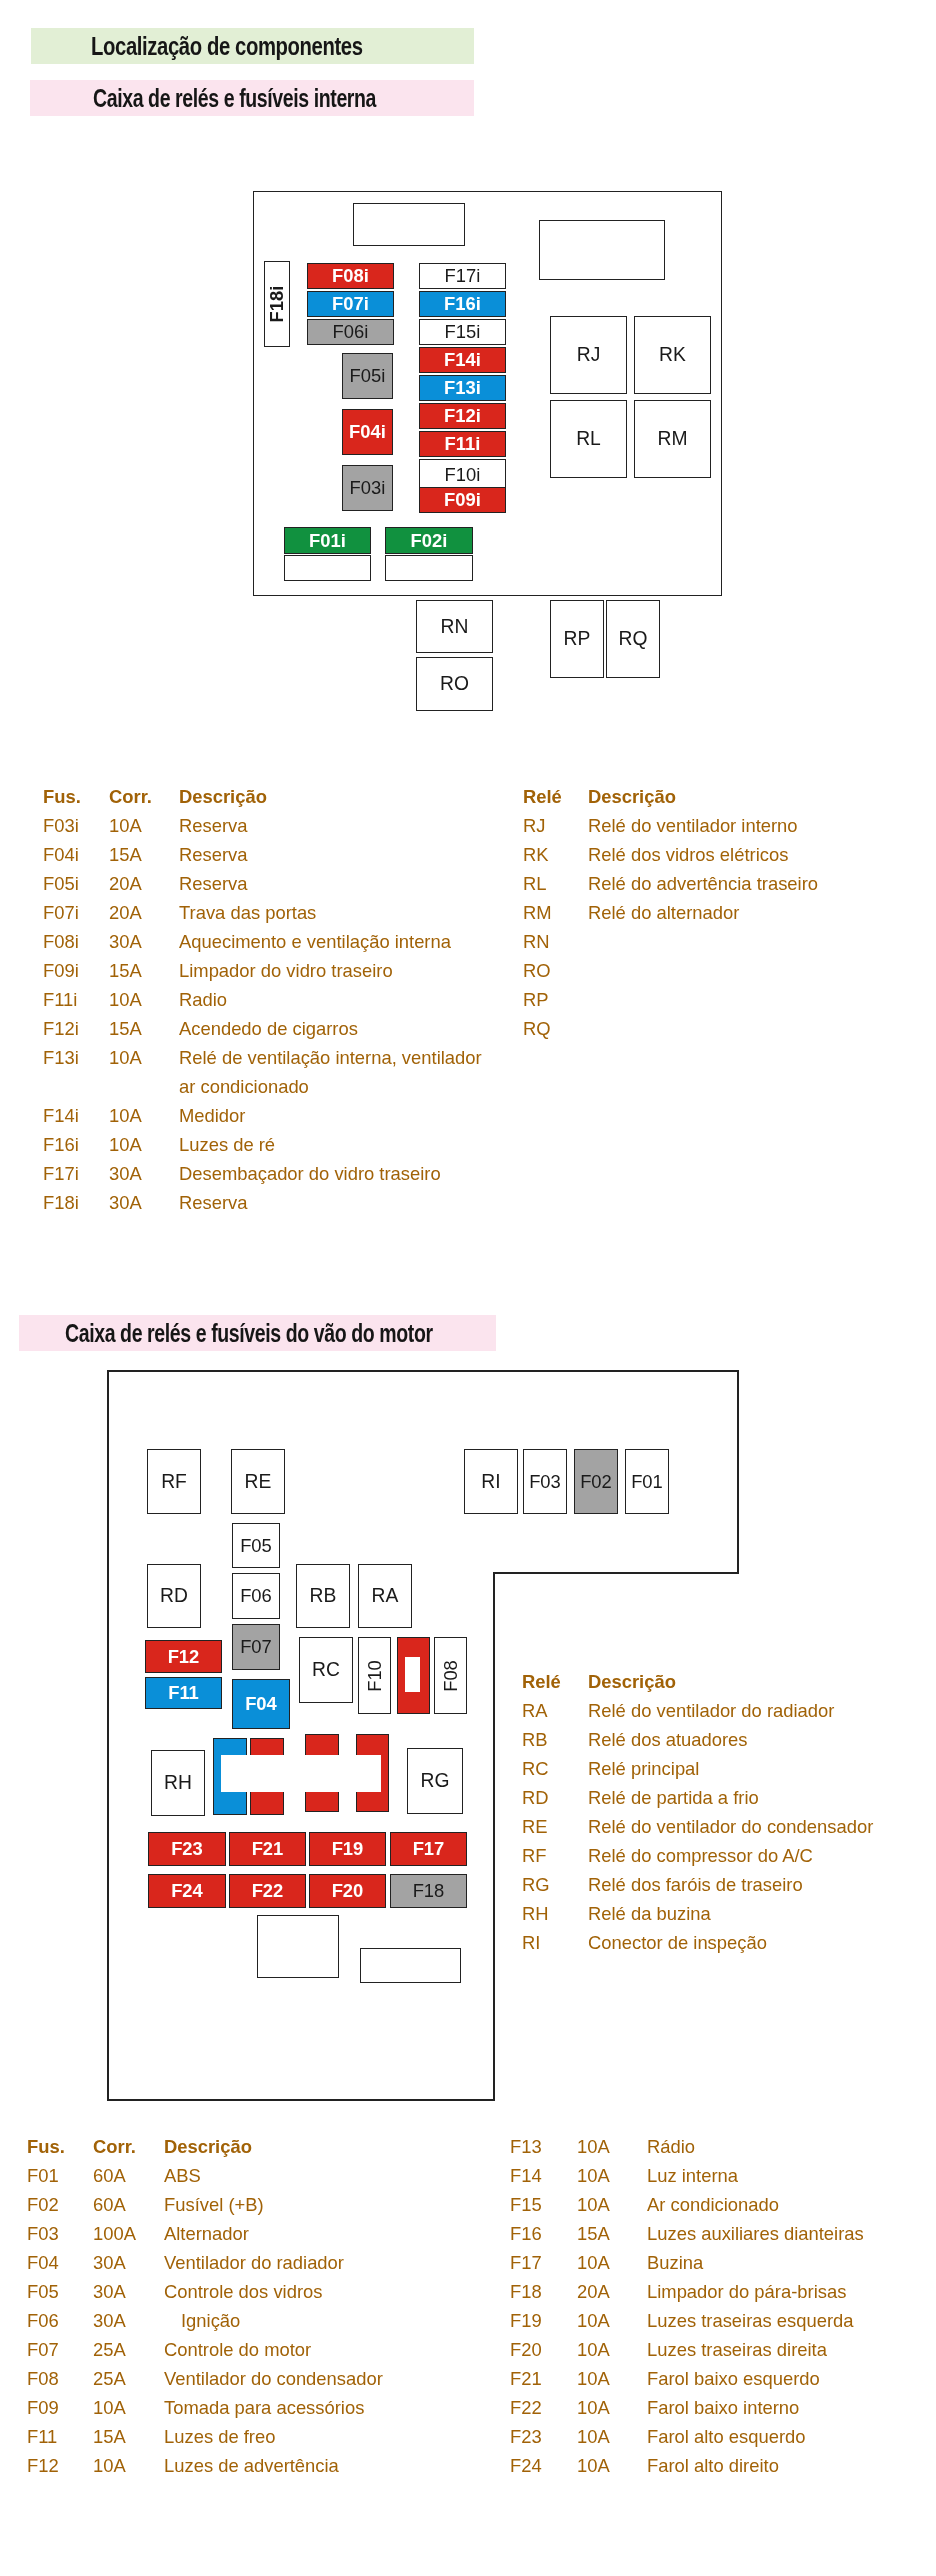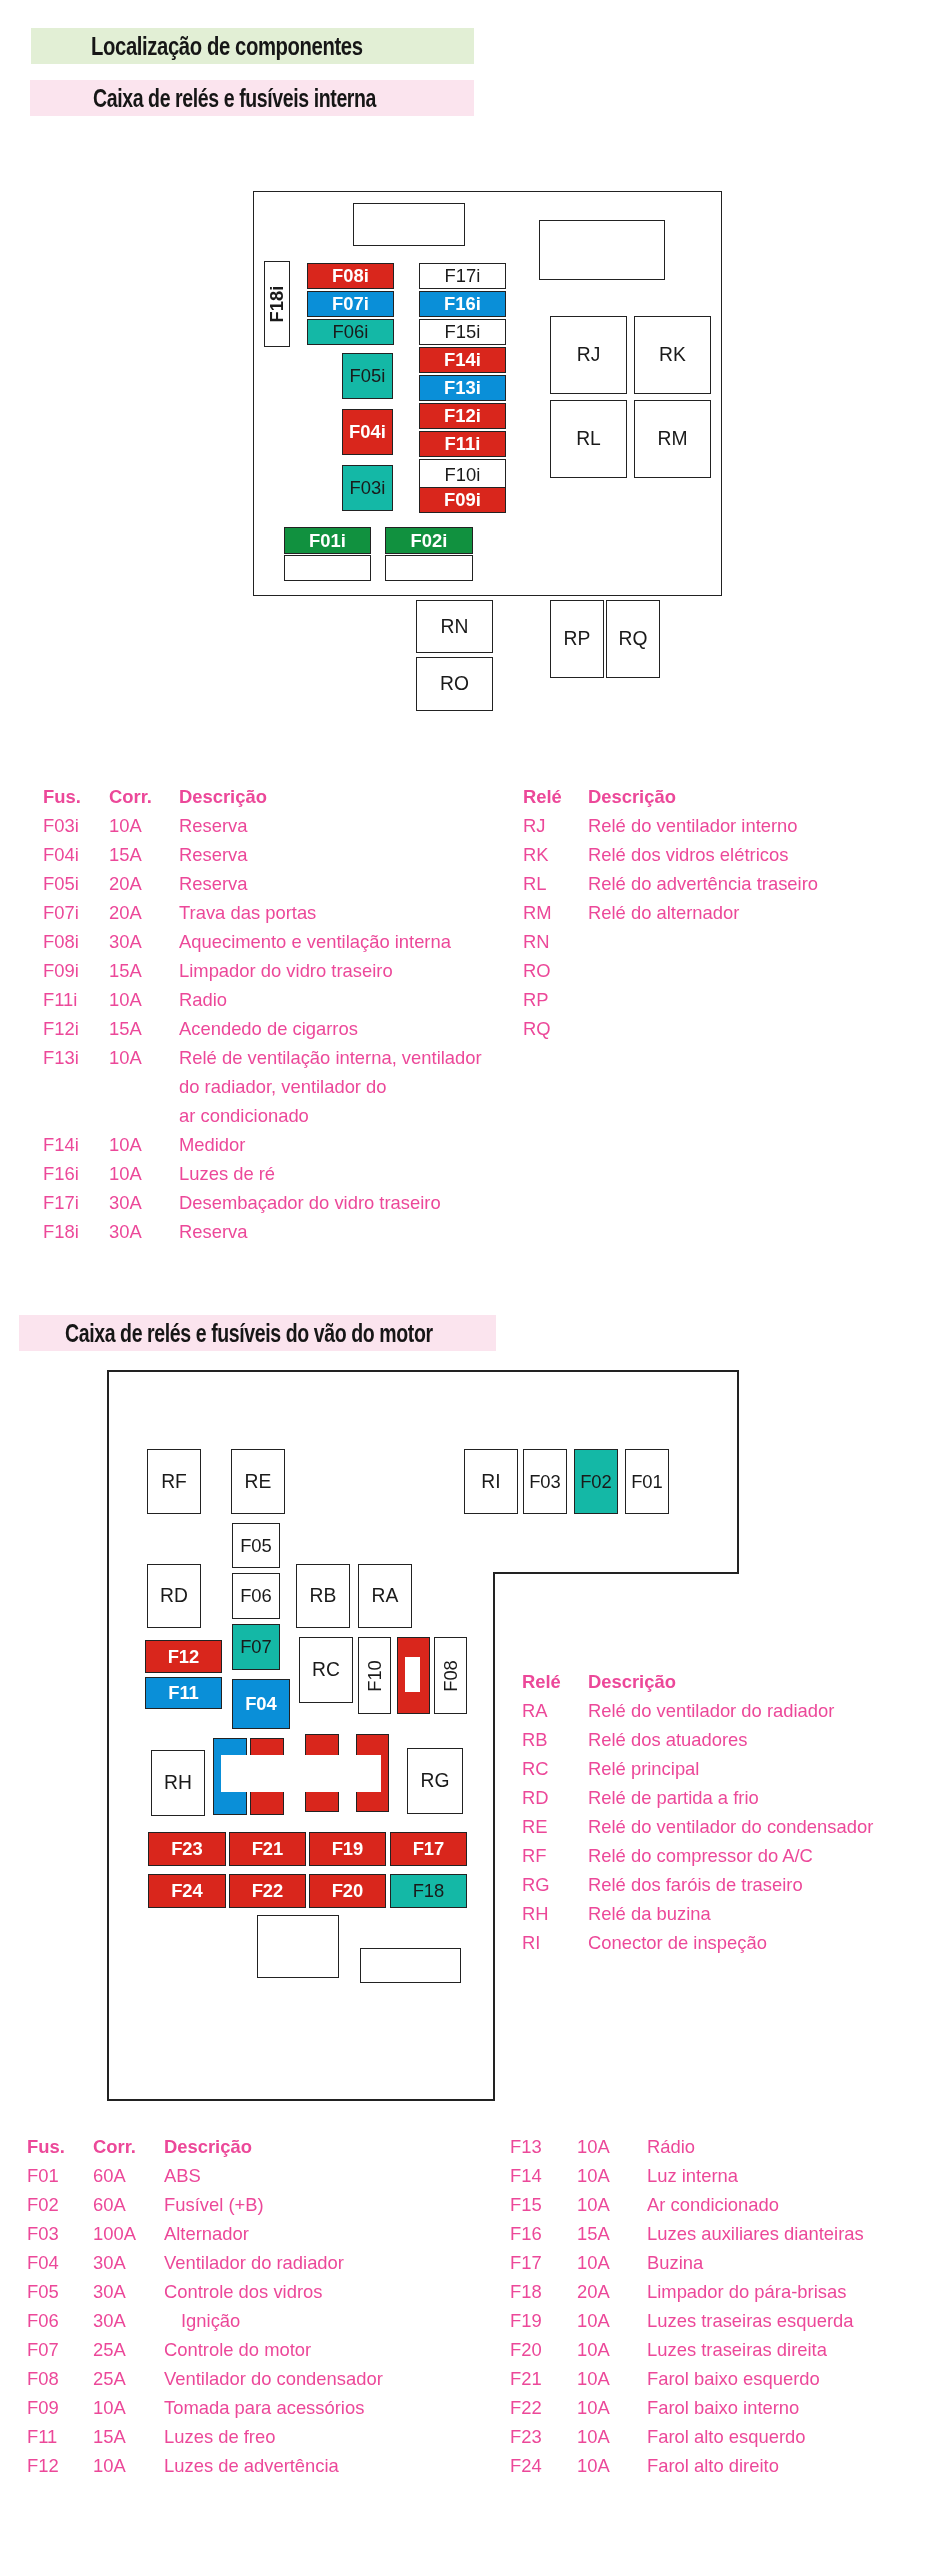--- a/index.html
+++ b/index.html
@@ -8,25 +8,25 @@
   .banner { position:absolute; box-sizing:border-box; font-family:"Liberation Sans", sans-serif; font-weight:bold; color:#161616; letter-spacing:-0.5px; transform-origin:left center;text-align:center; }
   .banner span { display:inline-block; transform:scaleX(0.78); transform-origin:left center; white-space:nowrap; }
   .banner-green { background:#e2efd5; }
   .banner-pink { background:#fbe4ee; }
   .outline { border:1.9px solid #222; background:transparent; }
   .box { position:absolute; box-sizing:border-box; border:1.5px solid #222; background:#fff; display:flex; align-items:center; justify-content:center; font-size:19.3px; color:#1a1a1a; }
   .fuse { position:absolute; box-sizing:border-box; border:1.5px solid #222; display:flex; align-items:center; justify-content:center; font-size:18.4px; }
   .red { background:#d9261c; color:#fff; font-weight:bold; }
   .blue { background:#0a8fd8; color:#fff; font-weight:bold; }
   .green { background:#11913f; color:#fff; font-weight:bold; }
-  .yellow { background:#14b8a6; color:#1a1a1a; }
+  .yellow { background:#a3a3a3; color:#1a1a1a; }
   .white { background:#fff; color:#1a1a1a; }
   .vert span { display:inline-block; transform:rotate(-90deg); white-space:nowrap; }
   .line { position:absolute; background:#222; }
-  .tbl { position:absolute; font-size:18.4px; line-height:29px; color:#ec4899; }
+  .tbl { position:absolute; font-size:18.4px; line-height:29px; color:#a16207; }
   .tbl .row { position:relative; height:29px; white-space:nowrap; }
   .tbl .c { position:absolute; top:0; }
   .tbl .hdr { font-weight:bold; }
 </style>
 </head>
 <body>
 
 <div class="banner banner-green" style="left:31px;top:28px;width:443px;height:36px;font-size:26px;padding-left:25px;line-height:36px;">
   <span>Localização de componentes</span>
 </div>
@@ -169,23 +169,20 @@
     </div>
   <div class="row">
       <span class="c" style="left:0">F12i</span>
       <span class="c" style="left:66px">15A</span>
       <span class="c" style="left:136px">Acendedo de cigarros</span>
     </div>
   <div class="row">
       <span class="c" style="left:0">F13i</span>
       <span class="c" style="left:66px">10A</span>
       <span class="c" style="left:136px">Relé de ventilação interna, ventilador</span>
-    </div>
-  <div class="row">
-      <span class="c" style="left:136px">do radiador, ventilador do</span>
     </div>
   <div class="row">
       <span class="c" style="left:136px">ar condicionado</span>
     </div>
   <div class="row">
       <span class="c" style="left:0">F14i</span>
       <span class="c" style="left:66px">10A</span>
       <span class="c" style="left:136px">Medidor</span>
     </div>
   <div class="row">

